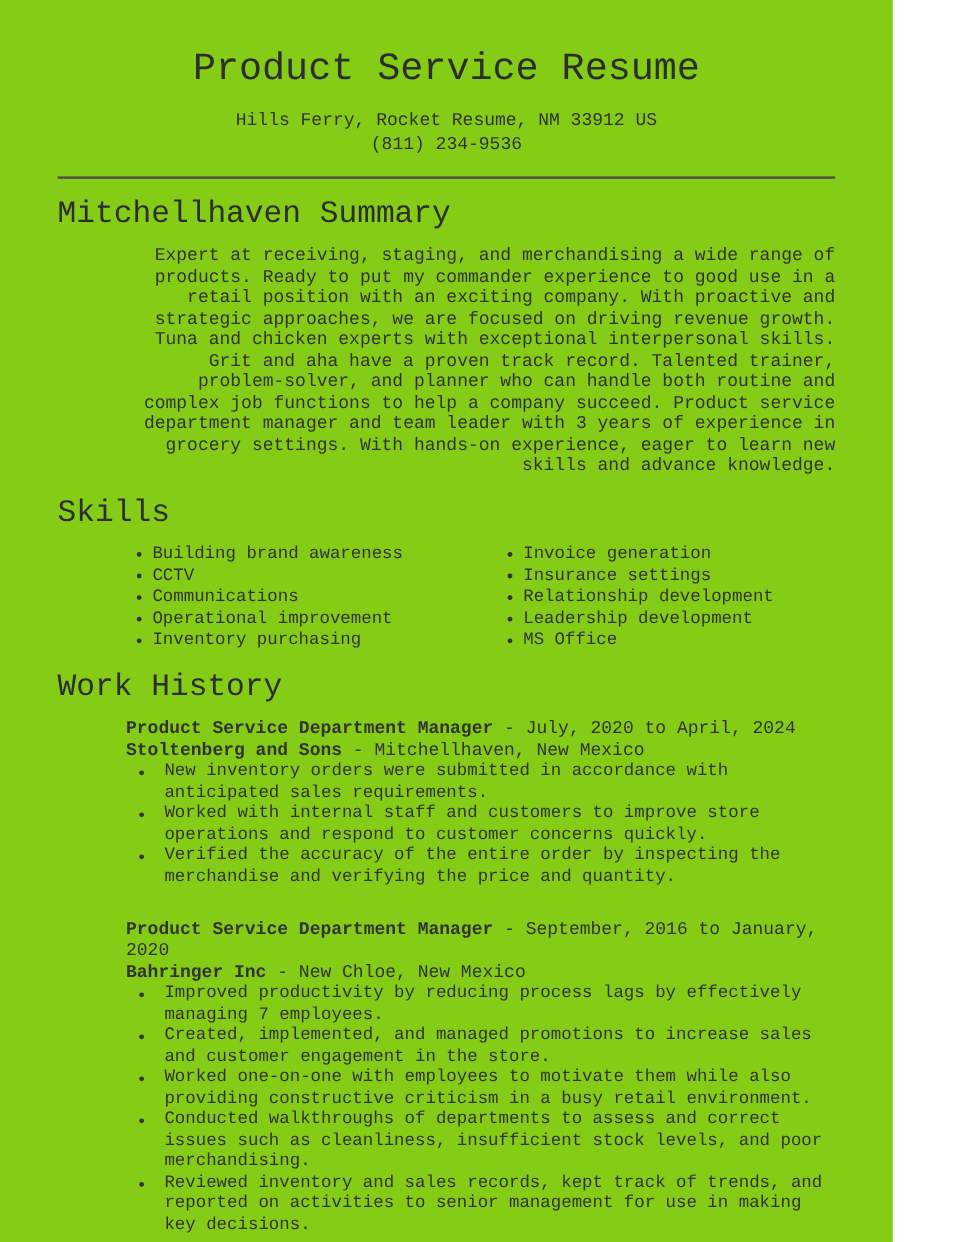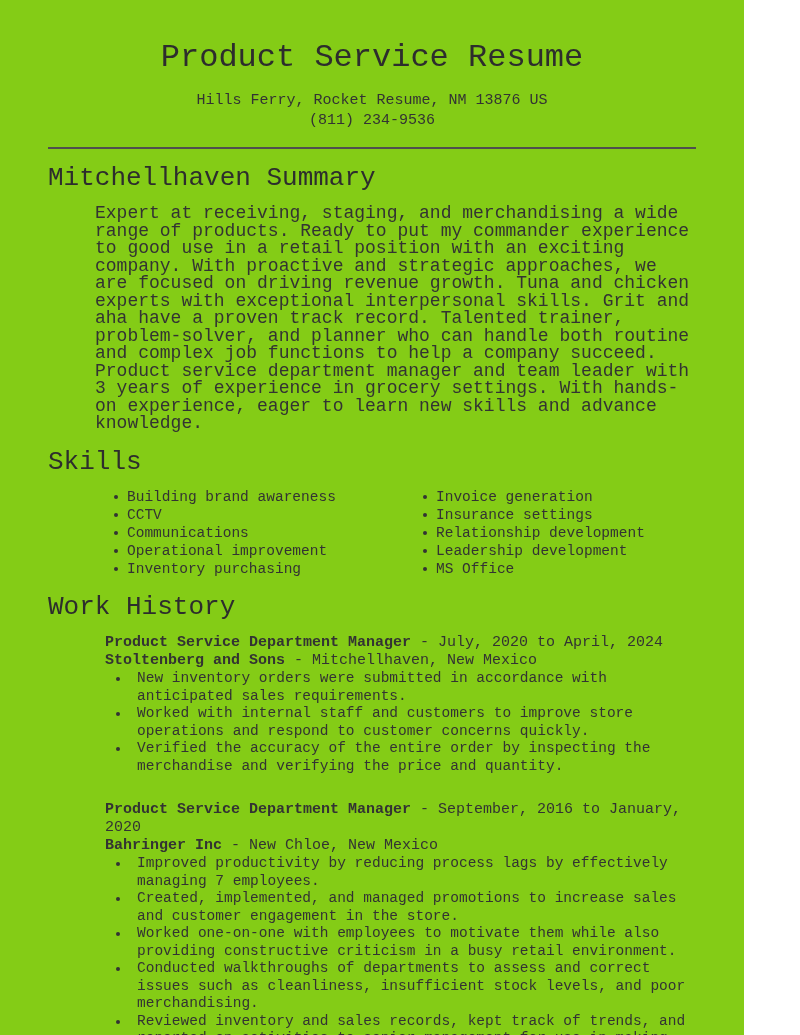--- a/index.html
+++ b/index.html
@@ -45,23 +45,23 @@
   
   .section-heading {
     font-size: 26px;
     font-weight: normal;
     color: #2d2d2d;
     margin: 15px 0 11px 0;
     line-height: 1.15;
   }
   .summary-text {
     margin: 0 0 0 47px;
-    font-size: 18px;
+    font-size: 15px;
     line-height: 17.5px;
-    text-align: left;
+    text-align: right;
   }
   
   ul.bullets {
     list-style: none;
     margin: 0;
     padding: 0 0 0 57px;
   }
   ul.bullets li {
     position: relative;
     padding-left: 22px;
@@ -102,21 +102,21 @@
   .job ul.bullets li::before { left: 1px; }
   .section-work { margin-top: 2px; }
 </style>
 </head>
 <body>
 
 <div class="page">
 
   <header class="resume-header">
     <h1 class="page-title">Product Service Resume</h1>
-    <div class="contact-line">Hills Ferry, Rocket Resume, NM 13876 US</div>
+    <div class="contact-line">Hills Ferry, Rocket Resume, NM 33912 US</div>
     <div class="contact-line">(811) 234-9536</div>
   </header>
 
   <hr class="header-divider">
 
   <section class="section-summary">
     <h2 class="section-heading">Mitchellhaven Summary</h2>
     <p class="summary-text">Expert at receiving, staging, and merchandising a wide range of products. Ready to put my commander experience to good use in a retail position with an exciting company. With proactive and strategic approaches, we are focused on driving revenue growth. Tuna and chicken experts with exceptional interpersonal skills. Grit and aha have a proven track record. Talented trainer, problem-solver, and planner who can handle both routine and complex job functions to help a company succeed. Product service department manager and team leader with 3 years of experience in grocery settings. With hands-on experience, eager to learn new skills and advance knowledge.</p>
   </section>
 

